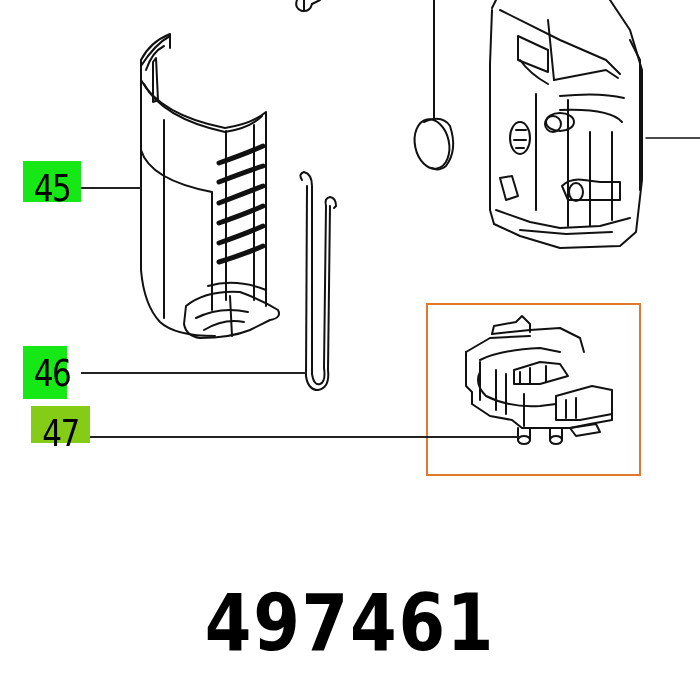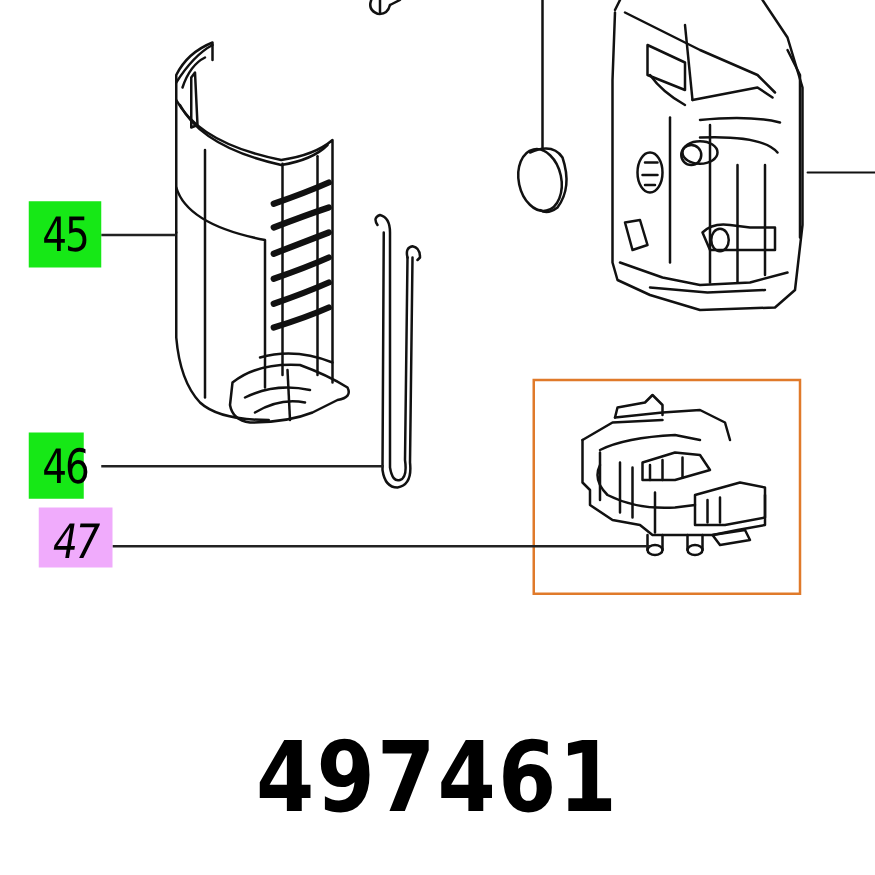--- a/index.html
+++ b/index.html
@@ -107,25 +107,25 @@
     <path d="M570 428 L596 424 L600 432 L576 436 Z"></path>
   </g>
 </svg>
 
 <div class="highlight-box" style="left:426px; top:303px; width:215px; height:173px;"></div>
 
 <div class="leader" style="left:81px; top:187px; width:60px;"></div>
 <div class="leader" style="left:81px; top:372px; width:226px;"></div>
 <div class="leader" style="left:90px; top:436px; width:430px;"></div>
 
-<div class="label-wrap" style="left:23px; top:161px; width:58px; height:53px; background:#16e816;">
+<div class="label-wrap" style="left:23px; top:161px; width:58px; height:41px; background:#16e816;">
   <div class="label" style="left:0; top:0; width:58px; height:53px;">45</div>
 </div>
 
 <div class="label-wrap" style="left:23px; top:346px; width:44px; height:53px; background:#16e816;">
   <div class="label" style="left:0; top:0; width:58px; height:53px;">46</div>
 </div>
 
-<div class="label-wrap" style="left:31px; top:406px; width:59px; height:48px; background:#f0abfc;font-style:italic;">
+<div class="label-wrap" style="left:31px; top:406px; width:59px; height:37px; background:#84cc16;">
   <div class="label" style="left:0; top:0; width:59px; height:53px;">47</div>
 </div>
 
 <div class="part-number">497461</div>
 
 </body></html>

